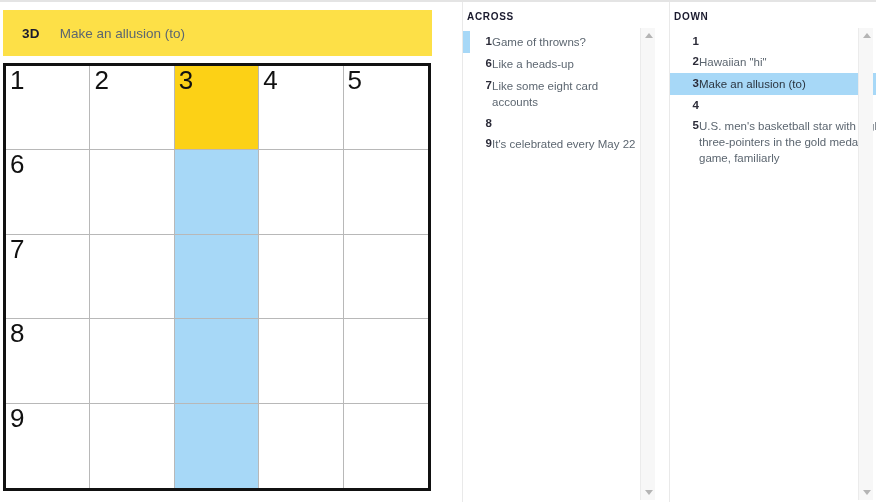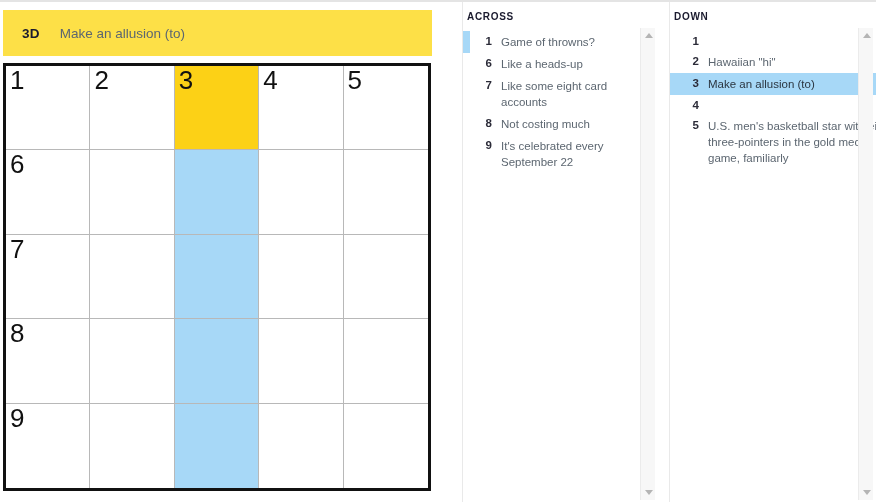--- a/index.html
+++ b/index.html
@@ -121,21 +121,20 @@
     width: 29px;
     flex: 0 0 29px;
     text-align: right;
     font-size: 11.5px;
     font-weight: bold;
     color: #2b2b38;
     padding-top: 1px;
   }
   .clue-text {
     flex: 1 1 auto;
-    margin-left: 9px;
     font-size: 11.5px;
     line-height: 16px;
     color: #5c6670;
   }
   .clue-item.selected .clue-text { color: #2b3540; }
 
   
   .scrollbar {
     position: absolute;
     top: 0;
@@ -244,26 +243,25 @@
           <span class="clue-text">Like a heads-up</span>
         </div>
         <div class="clue-item">
           <span class="bar"></span>
           <span class="clue-num">7</span>
           <span class="clue-text">Like some eight card accounts</span>
         </div>
         <div class="clue-item">
           <span class="bar"></span>
           <span class="clue-num">8</span>
-          <span class="clue-text">Not costing much</span>
         </div>
         <div class="clue-item">
           <span class="bar"></span>
           <span class="clue-num">9</span>
-          <span class="clue-text">It's celebrated every September 22</span>
+          <span class="clue-text">It's celebrated every May 22</span>
         </div>
       </div>
   </div>
 
   <div class="scrollbar" id="across-scroll">
     <div class="sb-arrow up">
         <i></i>
       </div>
     <div class="sb-thumb" style="top:15px;height:0px;"></div>
     <div class="sb-arrow down">

